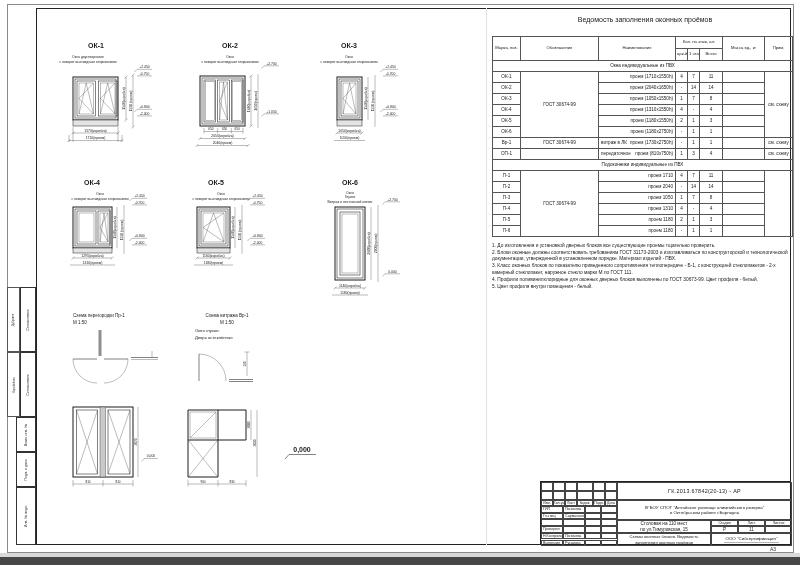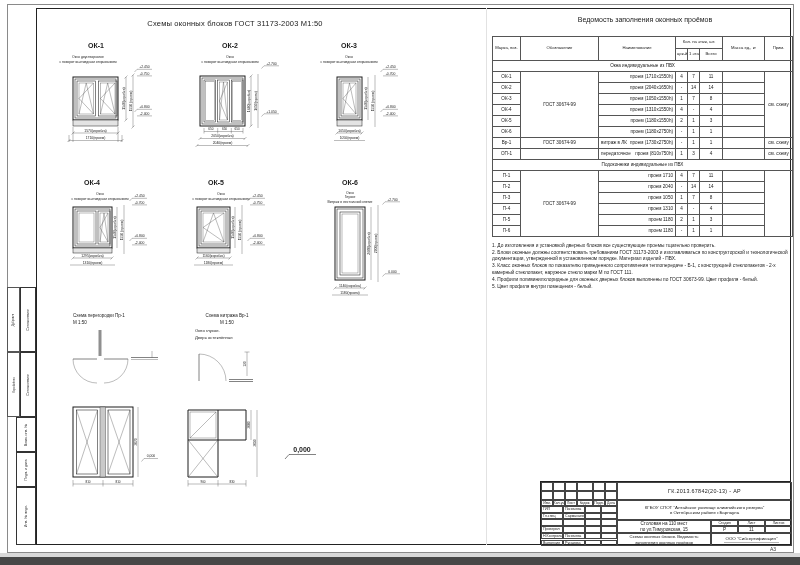--- a/index.html
+++ b/index.html
@@ -61,21 +61,20 @@
 </style>
 </head>
 <body>
 
 <div class="page">
 
   <div class="abs outer-frame"></div>
   <div class="abs inner-frame"></div>
   <div class="abs fold-line"></div>
 
-  <div class="abs sheet-title">Схемы оконных блоков ГОСТ 31173-2003 М1:50</div>
   <div class="abs table-title">Ведомость заполнения оконных проёмов</div>
 
   <svg class="abs" style="left:0;top:0" width="800" height="565" viewBox="0 0 800 565">
 
     <g>
       <text class="wt" x="96" y="48" text-anchor="middle">ОК-1</text>
       <text class="t3" x="88" y="58" text-anchor="middle">Окно двустворчатое</text>
       <text class="t3" x="88" y="62.5" text-anchor="middle">с поворотно-откидным открыванием</text>
       <rect class="l1" x="73" y="77" width="45" height="43"></rect>
       <rect class="l2" x="75" y="79" width="41" height="39"></rect>

